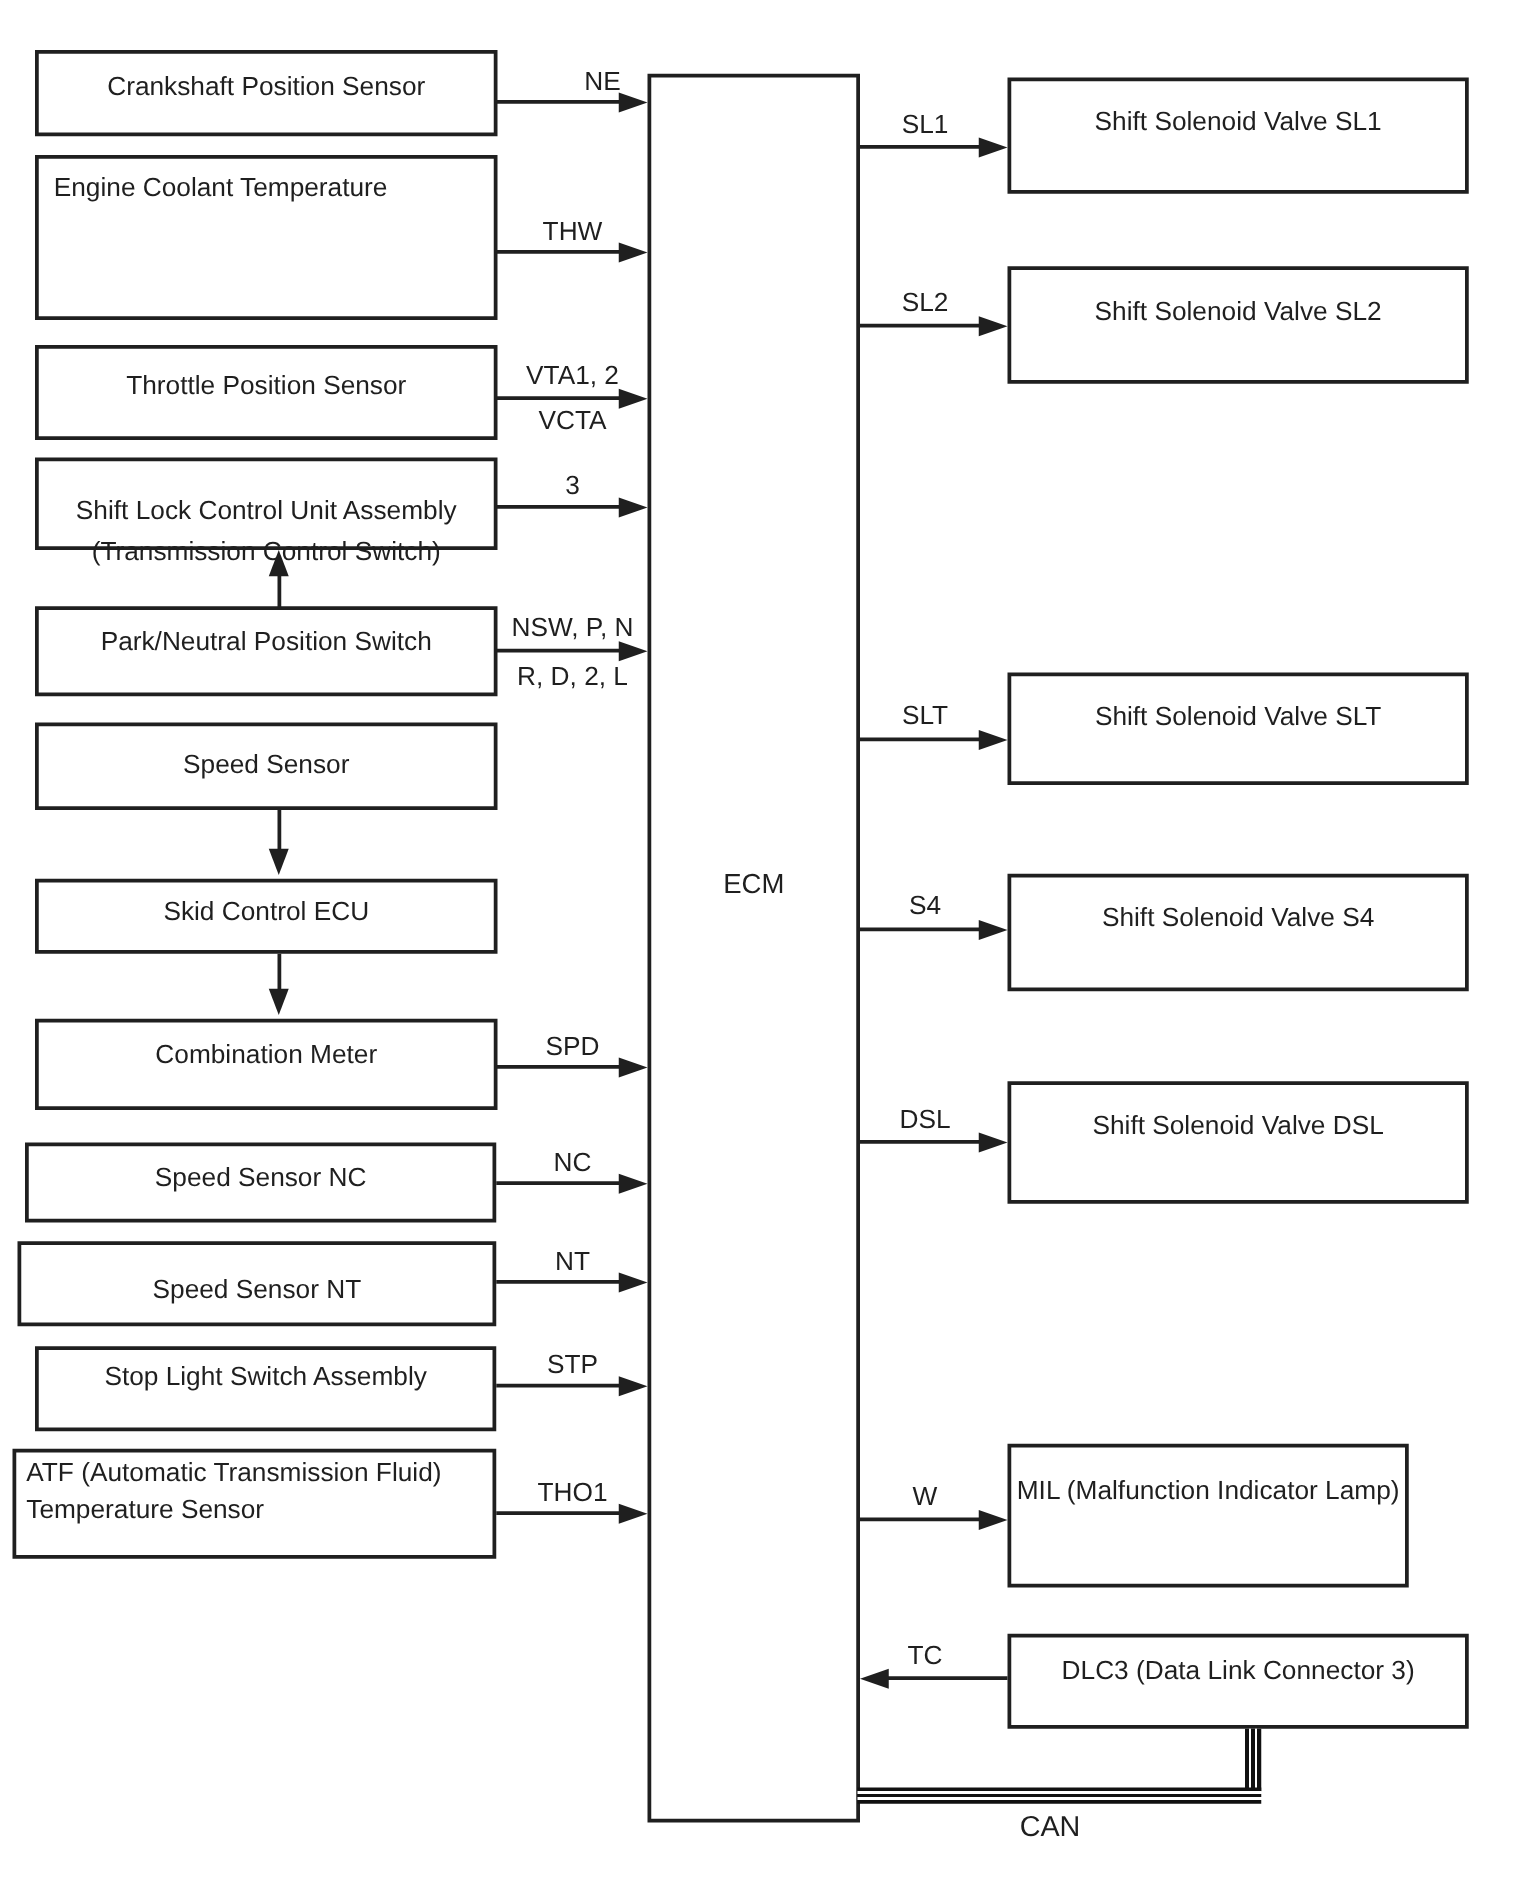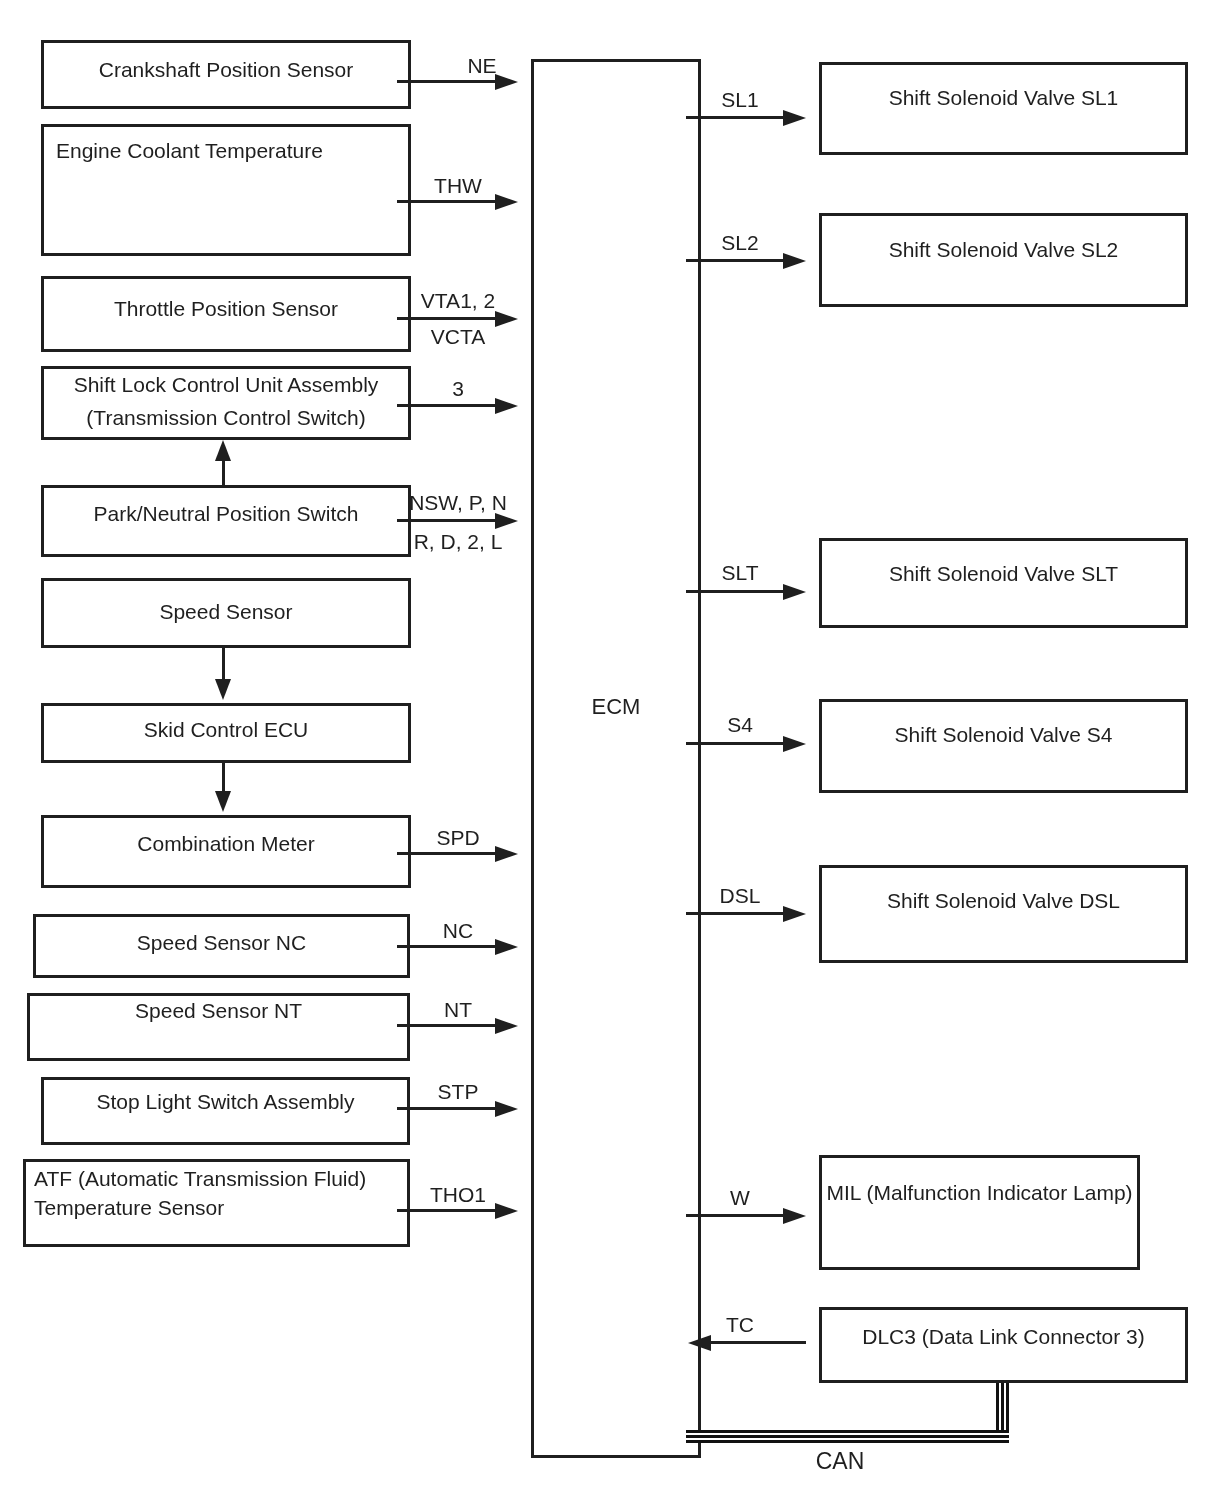--- a/index.html
+++ b/index.html
@@ -11,21 +11,20 @@
     color:#1f1f1f;
     overflow:hidden;
   }
   .bx{
     position:absolute;
     border:3px solid #1f1f1f;
     background:#ffffff;
     box-sizing:border-box;
     font-size:21px;
     line-height:1.25;
-    margin-left:13px;
   }
   .bx .bl{display:block;}
   .c{text-align:center;}
   .hline{position:absolute;height:3px;background:#1f1f1f;}
   .vline{position:absolute;width:3px;background:#1f1f1f;}
   .arr-r{position:absolute;width:0;height:0;
     border-top:8px solid transparent;border-bottom:8px solid transparent;
     border-left:23px solid #1f1f1f;}
   .arr-l{position:absolute;width:0;height:0;
     border-top:8px solid transparent;border-bottom:8px solid transparent;
@@ -54,21 +53,21 @@
   </div>
 
   <div class="bx" style="left:28px;top:124px;width:370px;height:132px;padding:9px 0 0 12px;line-height:1.45;">
     <span class="bl">Engine Coolant Temperature</span>
   </div>
 
   <div class="bx c" style="left:28px;top:276px;width:370px;height:76px;padding-top:17px;">
     <span class="bl">Throttle Position Sensor</span>
   </div>
 
-  <div class="bx c" style="left:28px;top:366px;width:370px;height:74px;padding-top:0;line-height:1.55;text-align:center;">
+  <div class="bx c" style="left:28px;top:366px;width:370px;height:74px;padding-top:24px;line-height:1.55;text-align:center;">
     <span class="bl">Shift Lock Control Unit Assembly</span>
     <span class="bl">(Transmission Control Switch)</span>
   </div>
 
   <div class="bx c" style="left:28px;top:485px;width:370px;height:72px;padding-top:13px;">
     <span class="bl">Park/Neutral Position Switch</span>
   </div>
 
   <div class="bx c" style="left:28px;top:578px;width:370px;height:70px;padding-top:18px;">
     <span class="bl">Speed Sensor</span>
@@ -79,21 +78,21 @@
   </div>
 
   <div class="bx c" style="left:28px;top:815px;width:370px;height:73px;padding-top:13px;">
     <span class="bl">Combination Meter</span>
   </div>
 
   <div class="bx c" style="left:20px;top:914px;width:377px;height:64px;padding-top:13px;">
     <span class="bl">Speed Sensor NC</span>
   </div>
 
-  <div class="bx c" style="left:14px;top:993px;width:383px;height:68px;padding-top:2px;">
+  <div class="bx c" style="left:14px;top:993px;width:383px;height:68px;padding-top:23px;">
     <span class="bl">Speed Sensor NT</span>
   </div>
 
   <div class="bx c" style="left:28px;top:1077px;width:369px;height:68px;padding-top:9px;">
     <span class="bl">Stop Light Switch Assembly</span>
   </div>
 
   <div class="bx" style="left:10px;top:1159px;width:387px;height:88px;padding:3px 0 0 8px;line-height:1.38;">
     <span class="bl">ATF (Automatic Transmission Fluid)</span>
     <span class="bl">Temperature Sensor</span>

